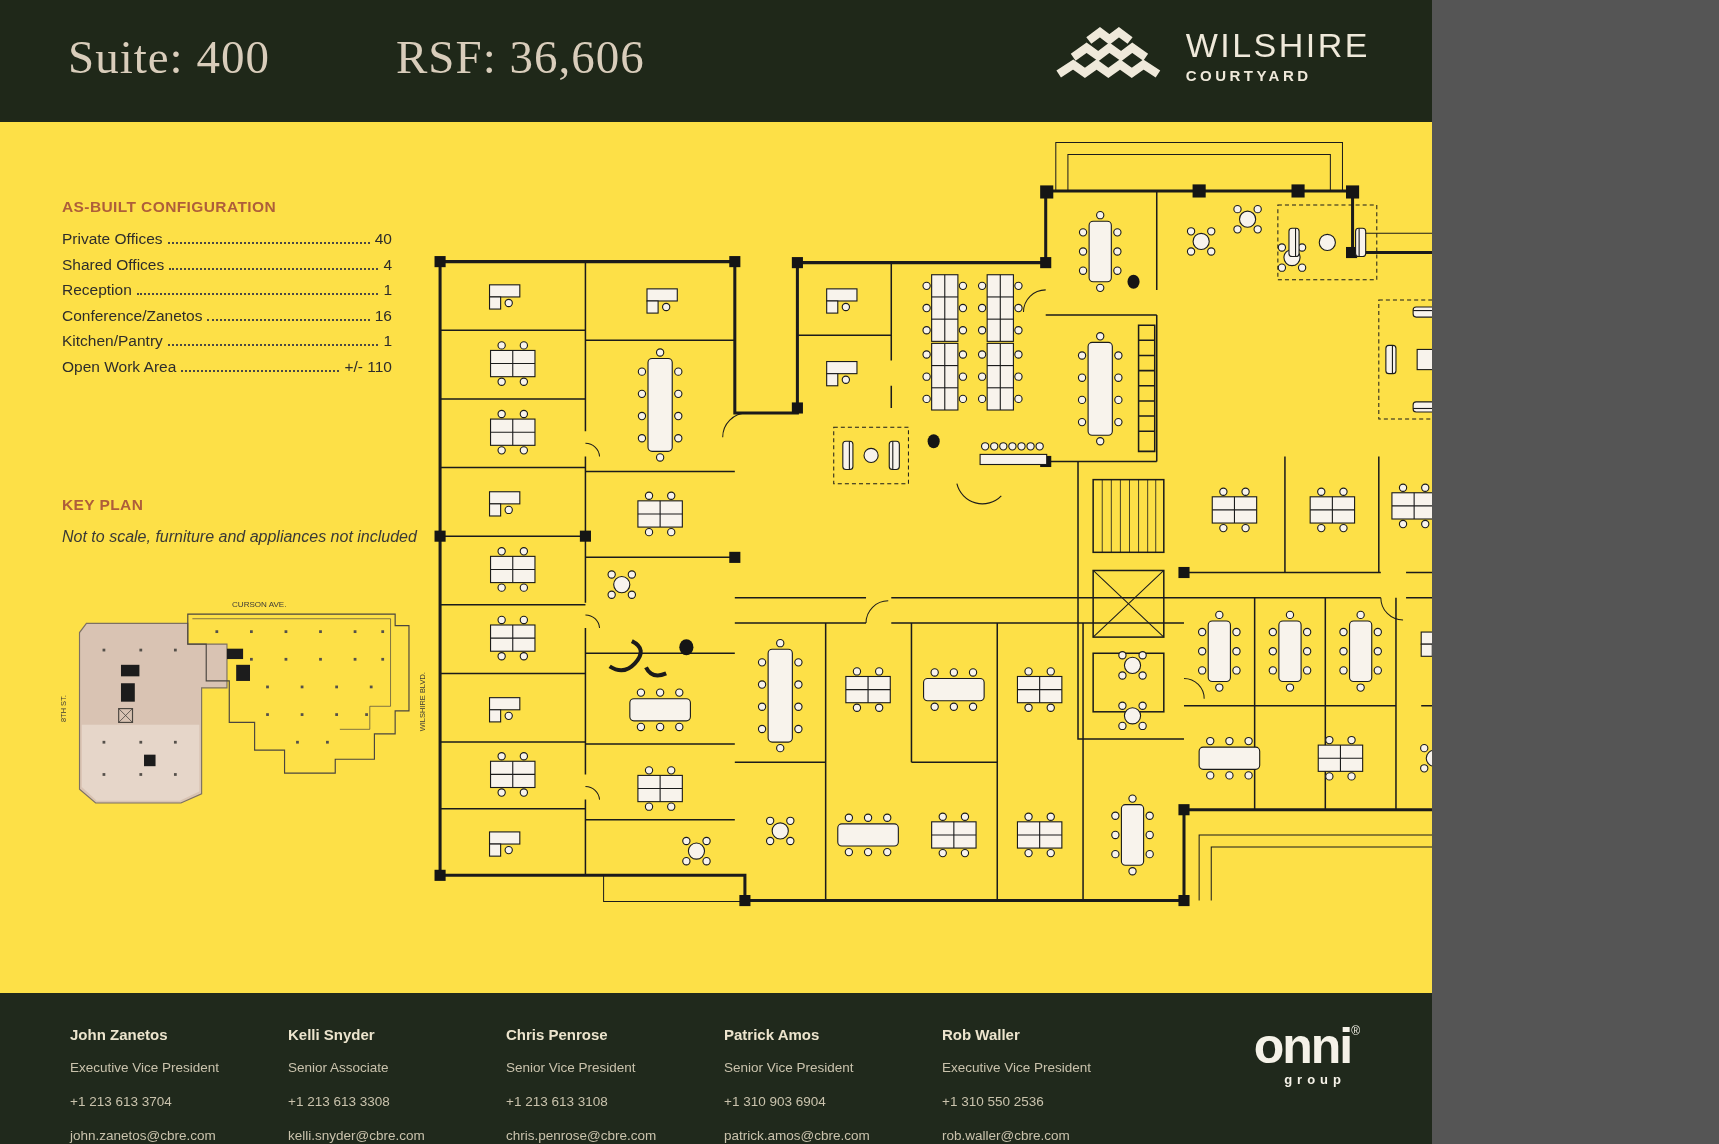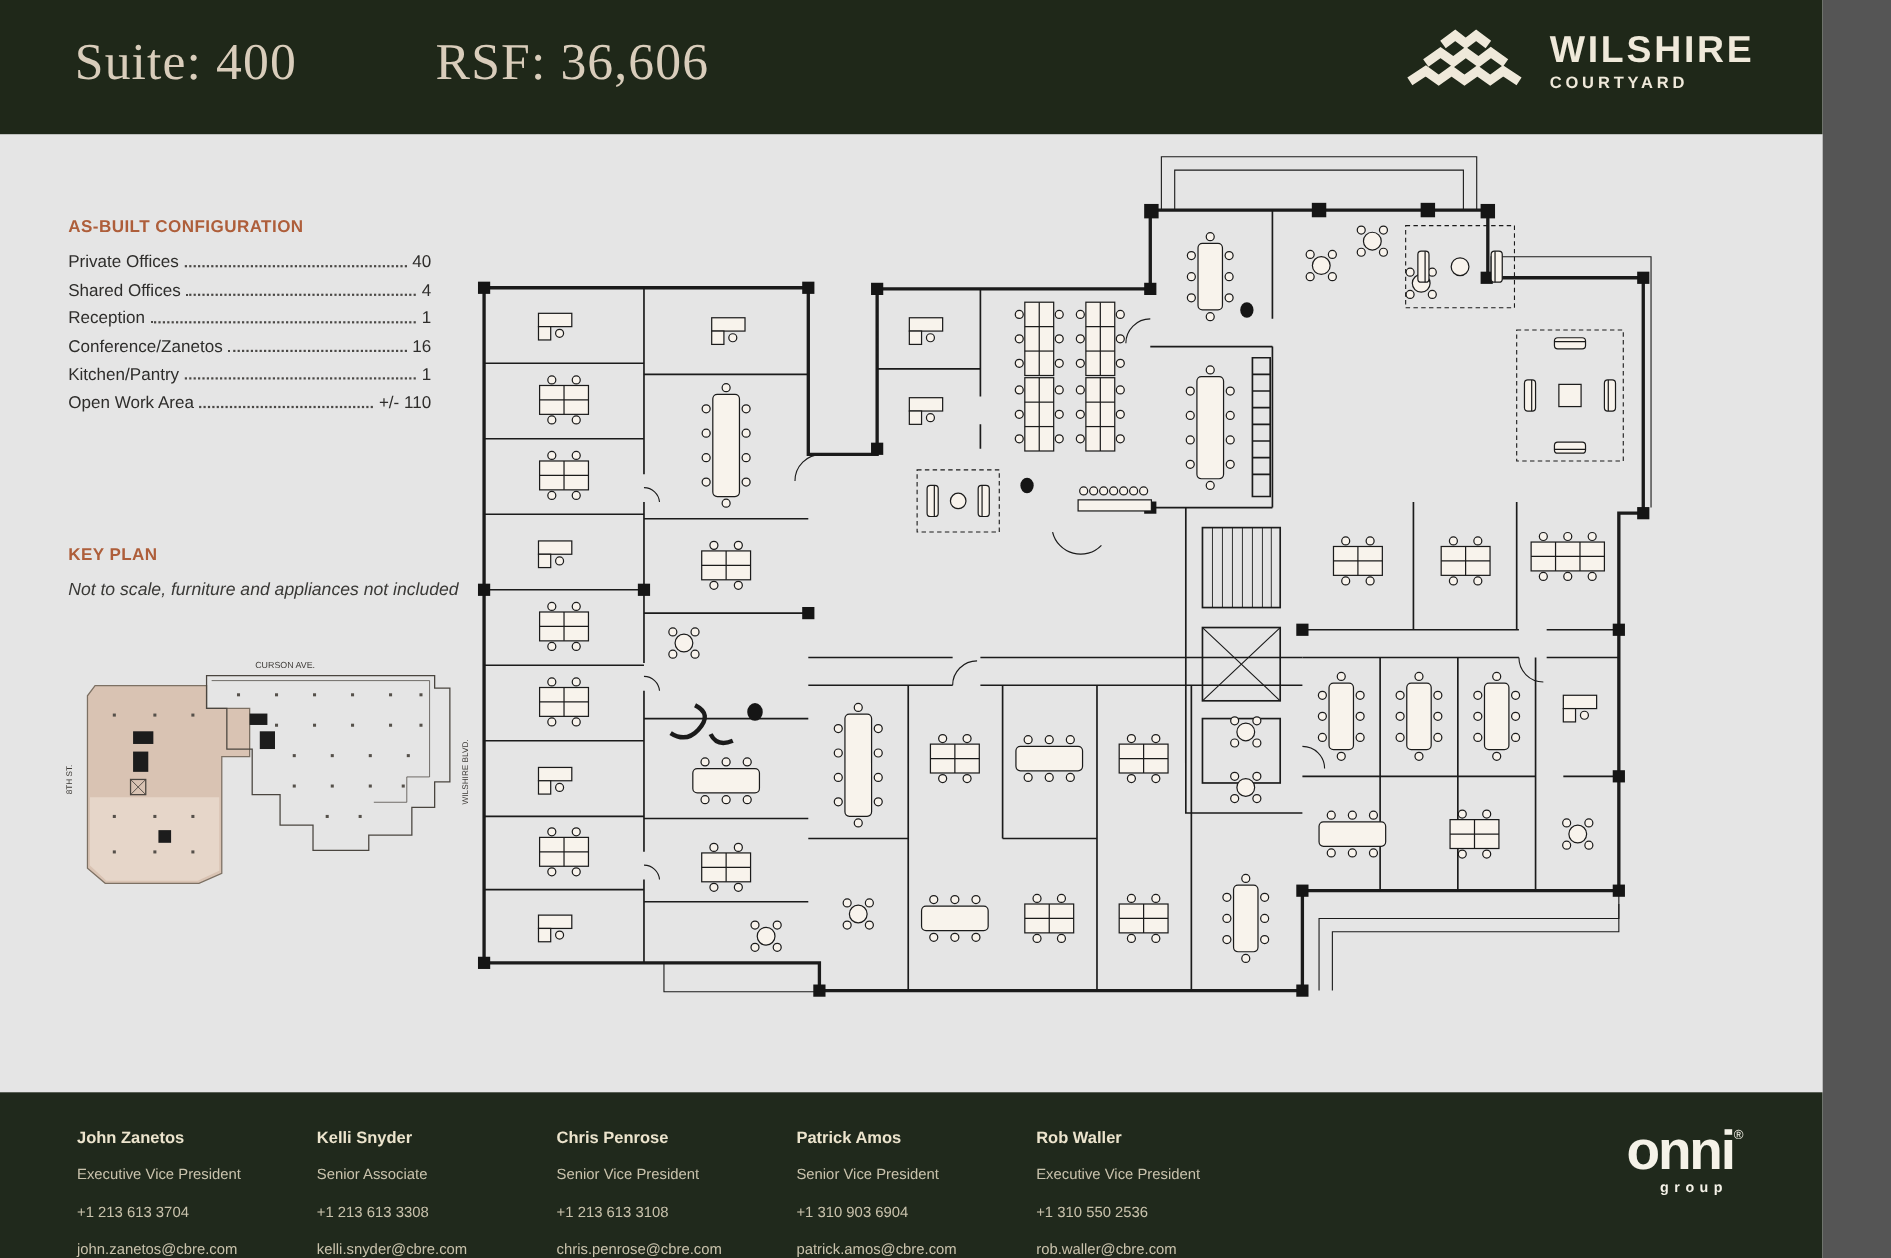--- a/index.html
+++ b/index.html
@@ -1,26 +1,26 @@
 <!DOCTYPE html>
 <html><head>
 <meta charset="utf-8">
 <style>
   html,body{margin:0;padding:0;background:#555;}
-  .page{position:relative;width:1657px;height:1144px;background:#e5e5e5;overflow:hidden;
+  .page{position:relative;width:1432px;height:1144px;background:#fde047;overflow:hidden;
         font-family:"Liberation Sans",sans-serif;}
   
   .hd{position:absolute;left:0;top:0;width:100%;height:122px;background:#1f2819;}
   .hd-title{position:absolute;top:30px;color:#d9cdbb;font-family:"Liberation Serif",serif;
             font-size:47px;letter-spacing:1px;white-space:nowrap;}
   .hd-suite{left:68px;}
   .hd-rsf{left:396px;}
   .brand{position:absolute;right:62px;top:26px;display:flex;align-items:center;gap:20px;}
   .brand-text{color:#efe9da;line-height:1;}
-  .brand-name{font-size:34px;letter-spacing:2.5px;font-weight:700;}
+  .brand-name{font-size:34px;letter-spacing:2.5px;font-weight:400;}
   .brand-sub{font-size:15px;letter-spacing:3.5px;font-weight:700;margin-top:6px;}
   
   .config{position:absolute;left:62px;top:198px;width:330px;}
   .rust-head{color:#ae5e3a;font-weight:700;font-size:15.5px;letter-spacing:.4px;margin:0 0 14px 0;}
   .cfg-row{display:flex;align-items:baseline;font-size:15.5px;color:#2e2d2b;height:25.5px;}
   .cfg-dots{flex:1;border-bottom:2px dotted #4a4845;margin:0 5px 4px 5px;}
   .keyplan{position:absolute;left:62px;top:496px;width:380px;}
   .kp-note{font-size:16px;font-style:italic;color:#3a3936;margin-top:14px;}
   .kp-svg{position:absolute;left:-8px;top:102px;}
   

